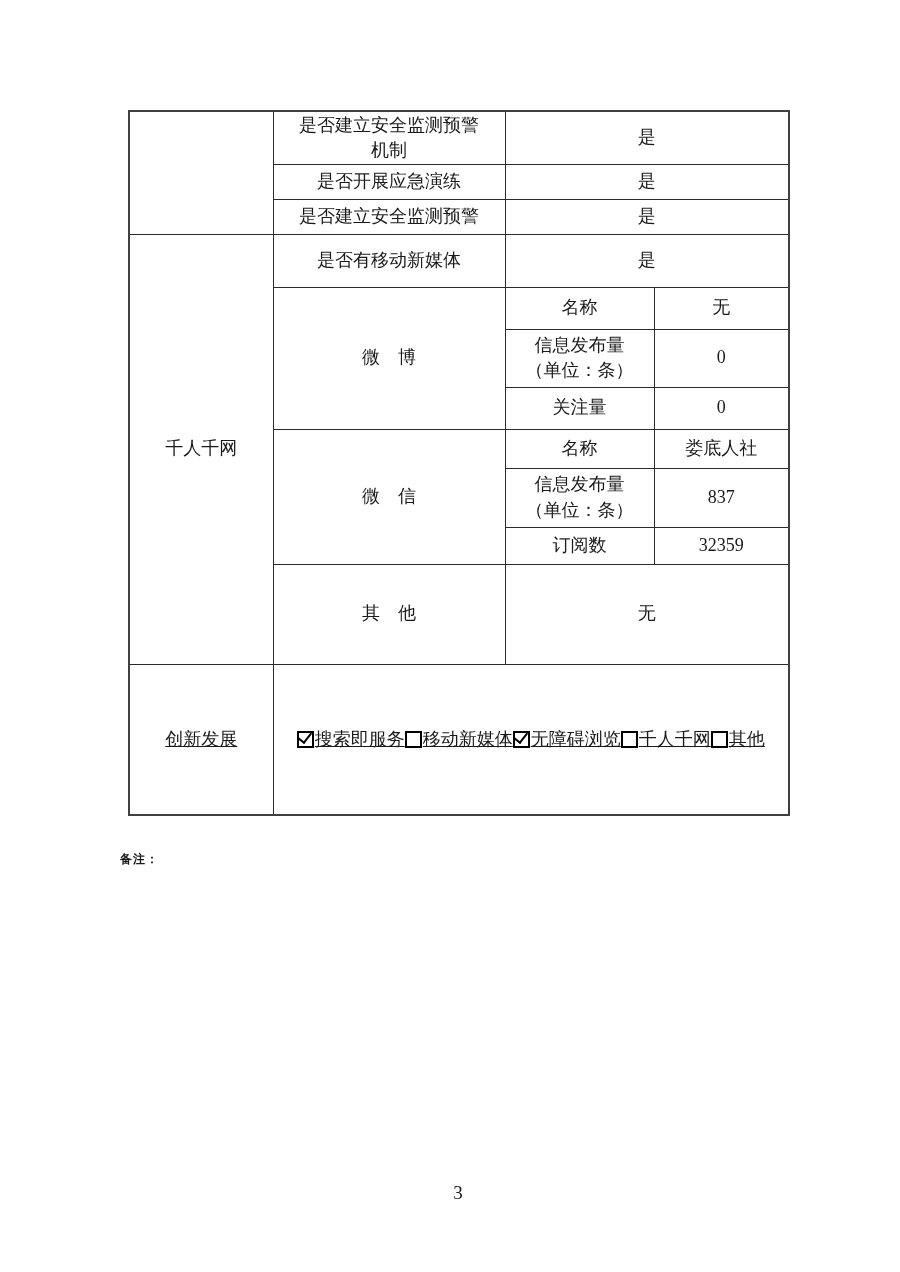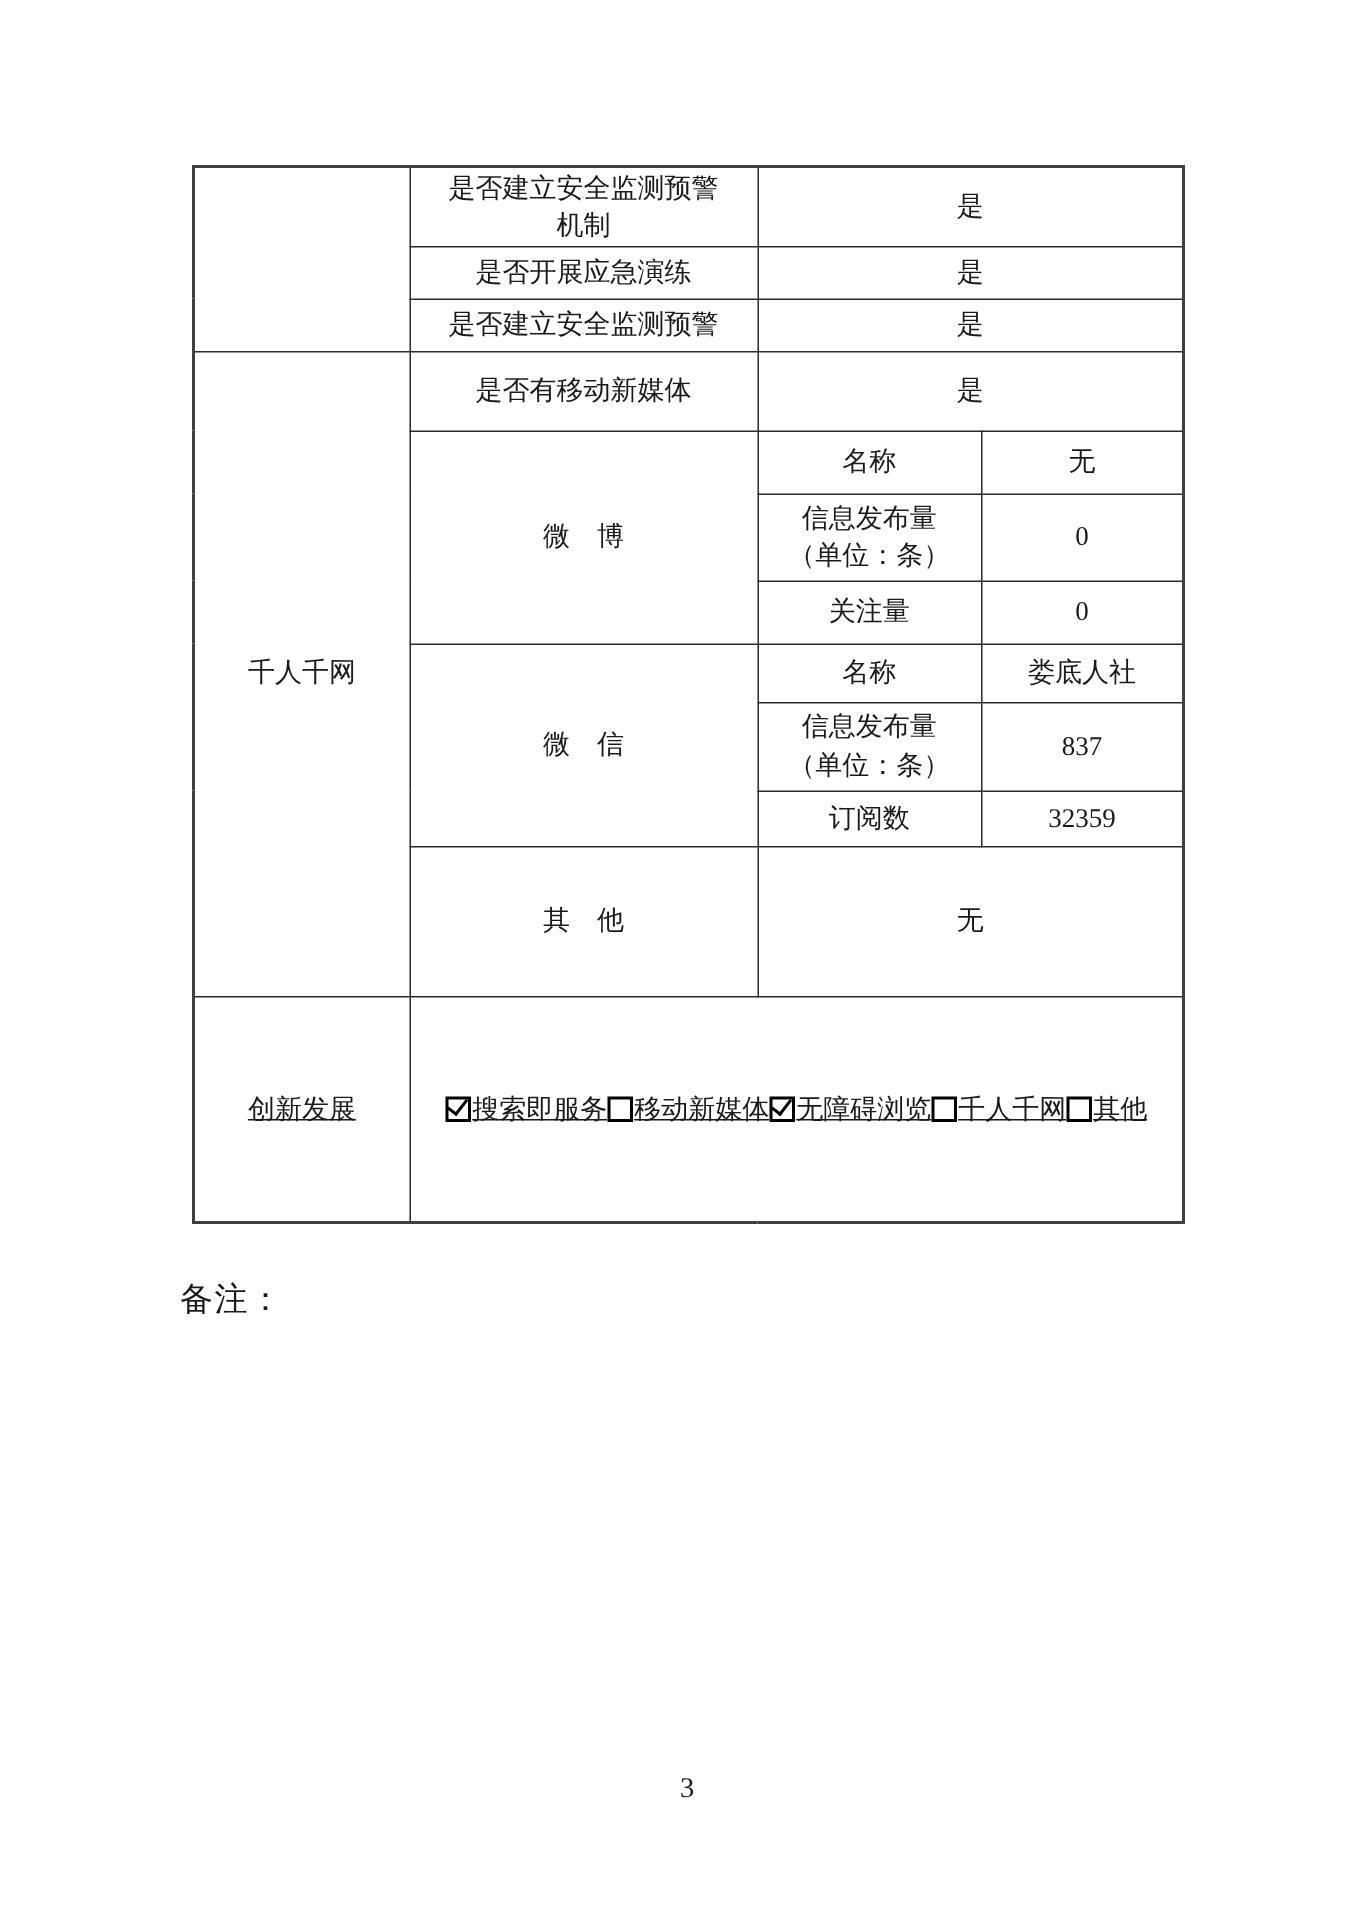--- a/index.html
+++ b/index.html
@@ -33,21 +33,21 @@
     background:#fff;
   }
   .cb.checked::after {
     content:""; position:absolute; left:2.5px; top:-2.5px;
     width:6px; height:11px;
     border-right:2.8px solid #000; border-bottom:2.8px solid #000;
     transform:rotate(38deg);
   }
   .remarks {
     position:absolute; left:120px; top:851px;
-    font-size:22px; font-weight:normal; letter-spacing:1px;
+    font-size:12px; font-weight:bold; letter-spacing:1px;
   }
   .pagenum {
     position:absolute; left:408px; top:1182px; width:100px;
     text-align:center; font-size:19px;
   }
 </style>
 </head>
 <body>
 
 <div class="page">

